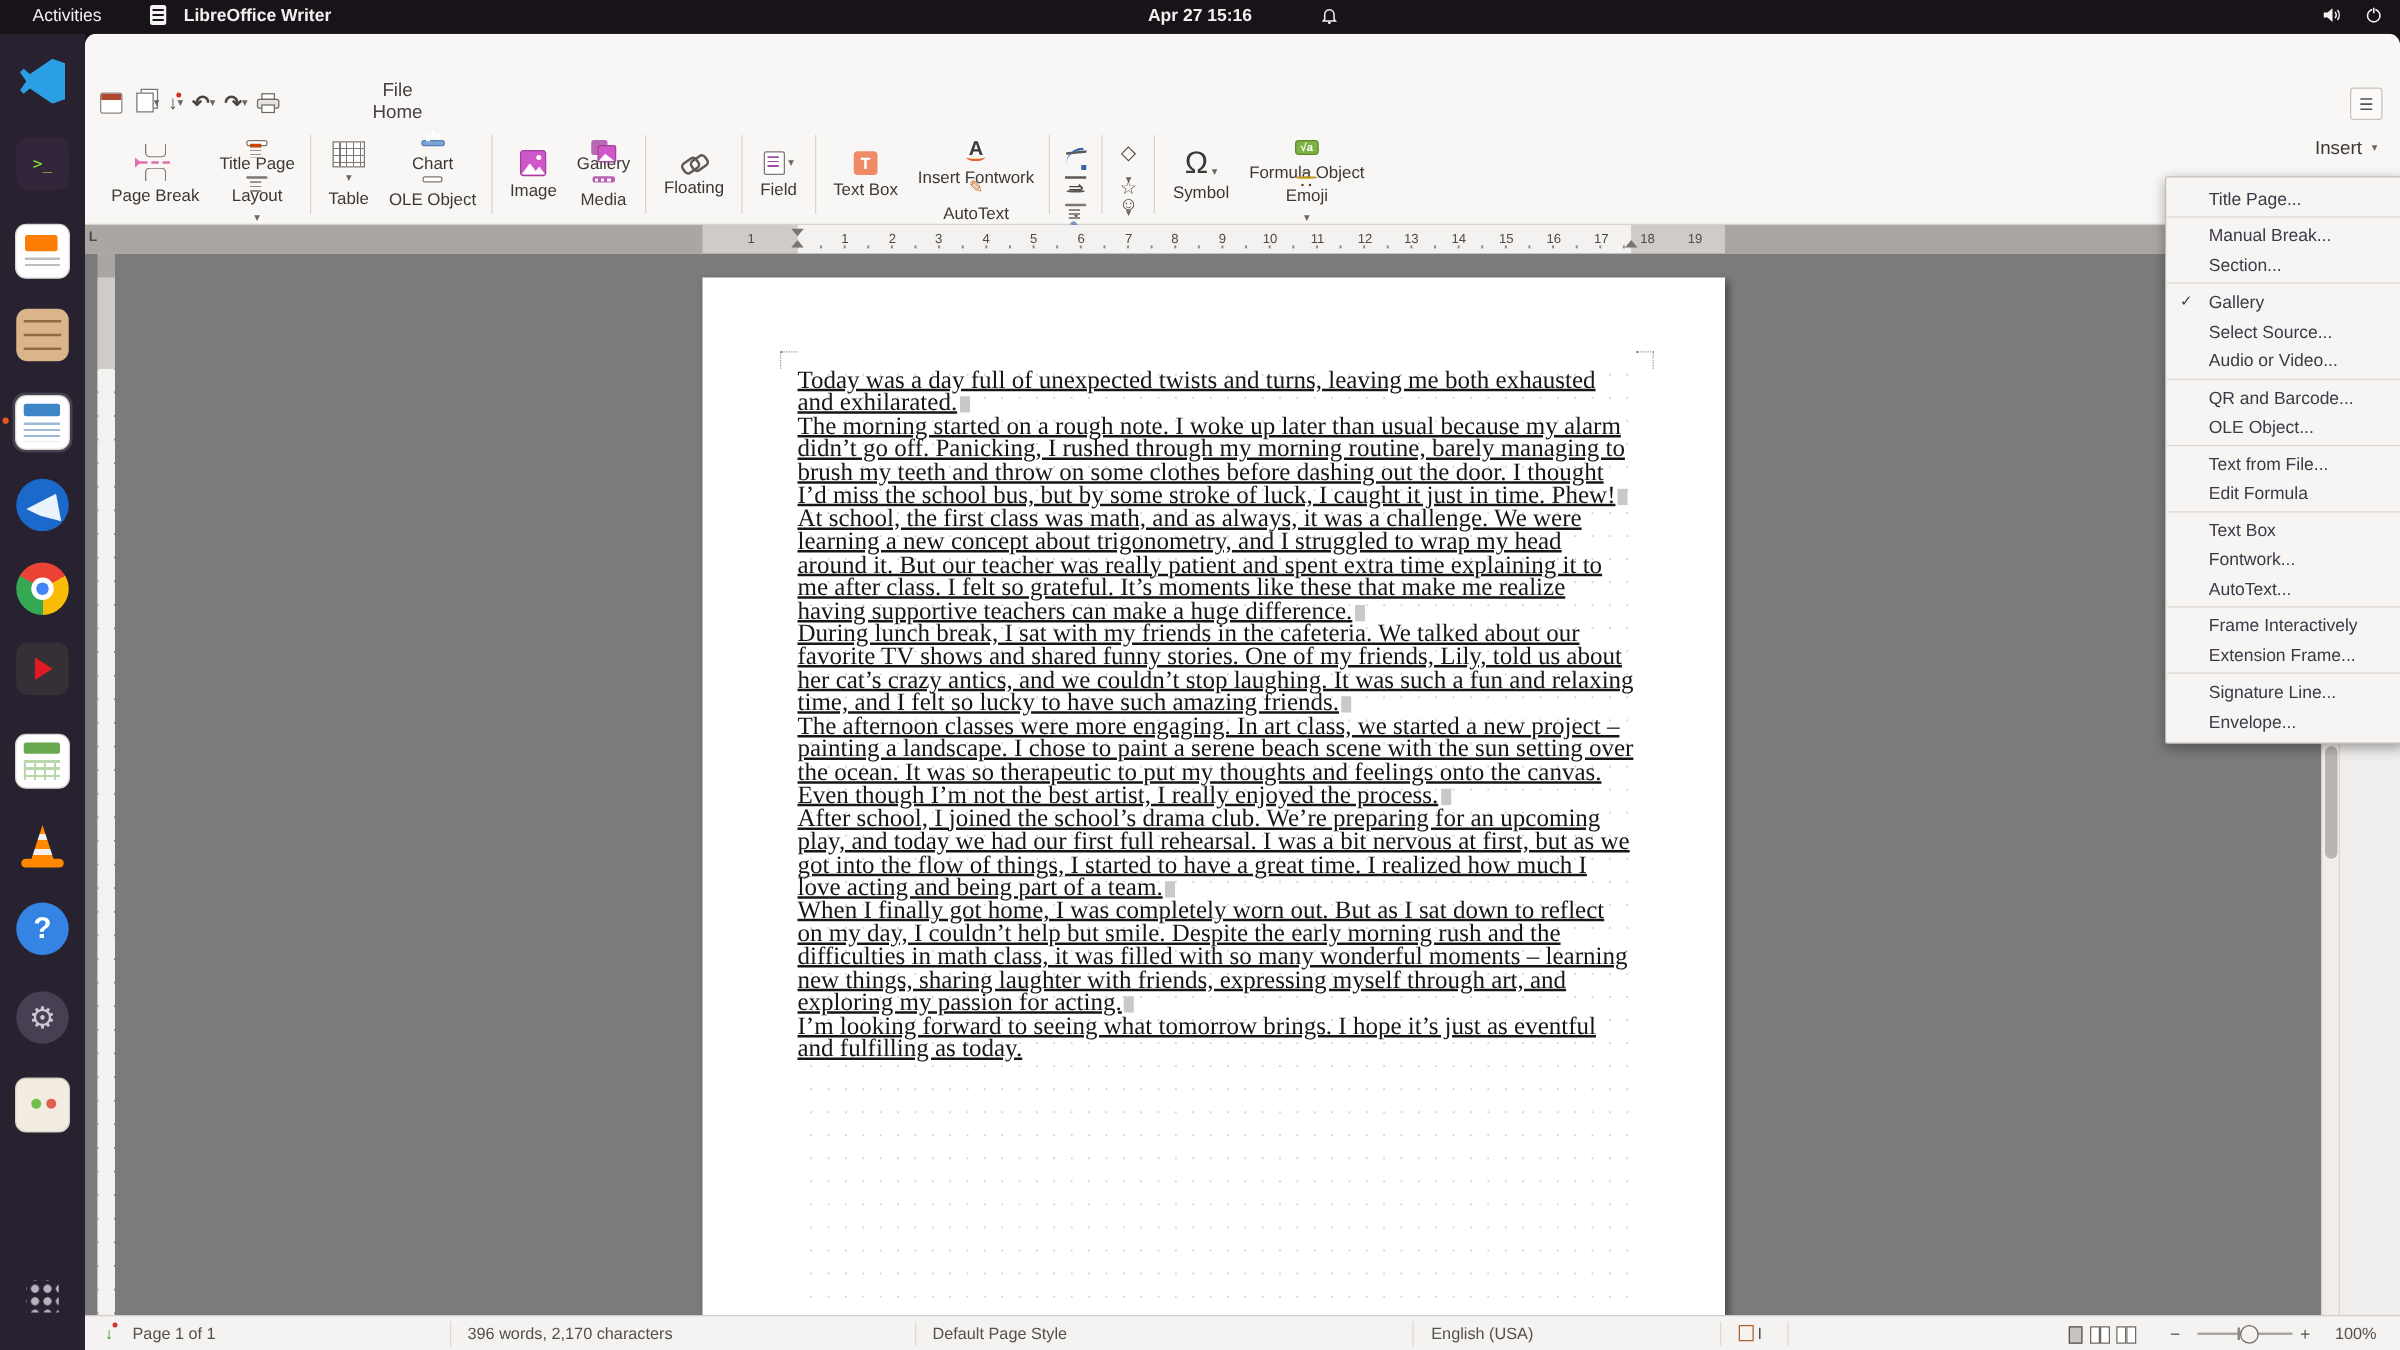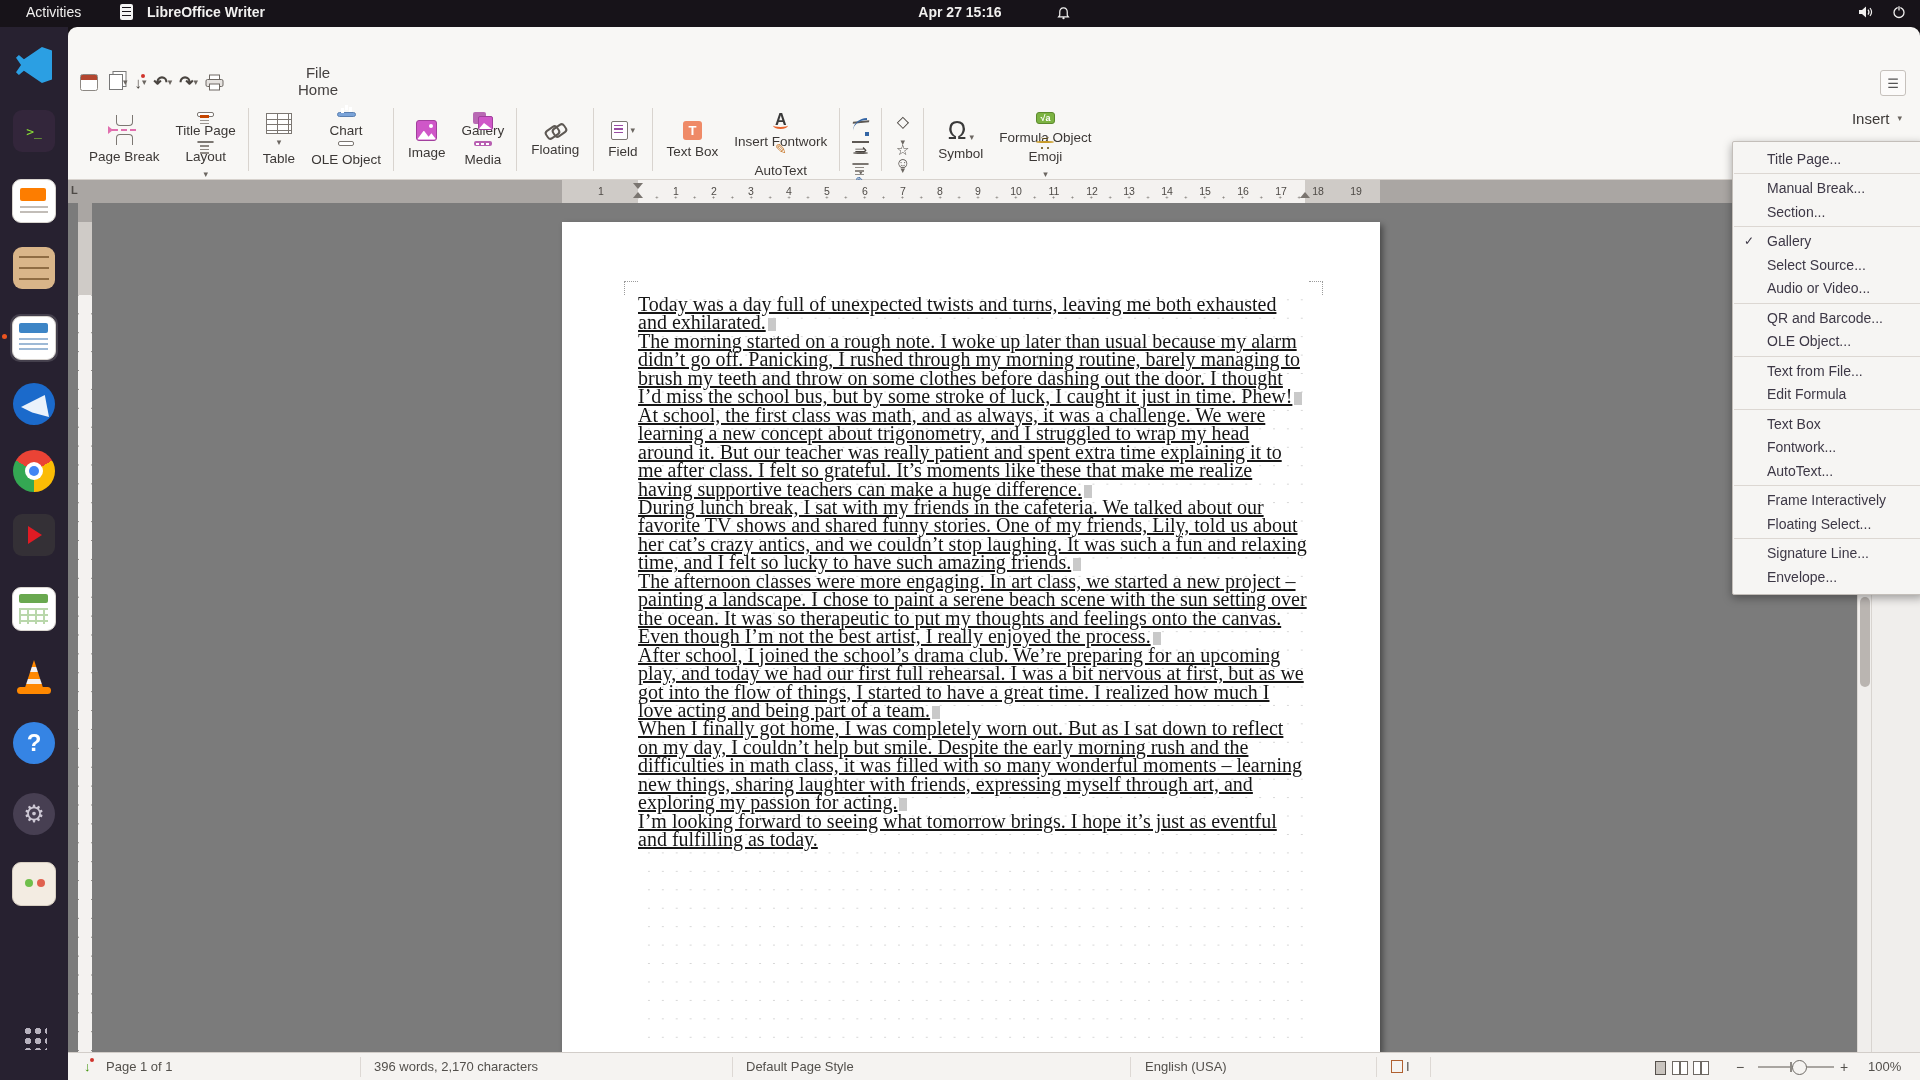--- a/index.html
+++ b/index.html
@@ -605,21 +605,21 @@
         <span>Fontwork...</span>
       </div>
     <div class="mi">
         <span>AutoText...</span>
       </div>
     <div class="msep"></div>
     <div class="mi">
         <span>Frame Interactively</span>
       </div>
     <div class="mi">
-        <span>Floating Select...</span>
+        <span>Extension Frame...</span>
       </div>
     <div class="msep"></div>
     <div class="mi">
         <span>Signature Line...</span>
       </div>
     <div class="mi">
         <span>Envelope...</span>
       </div>
   </div>
 

